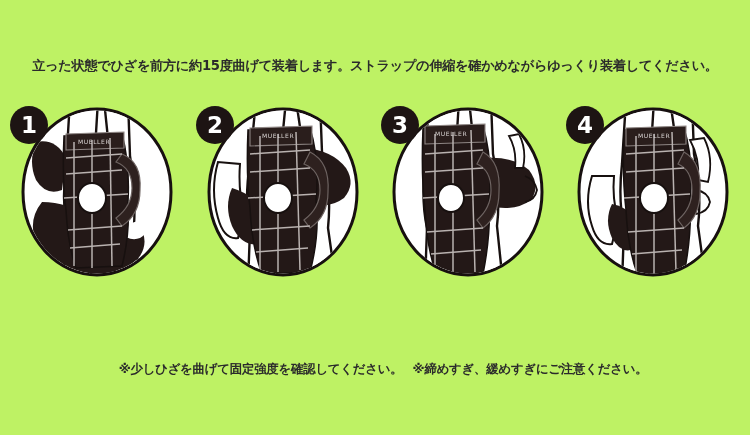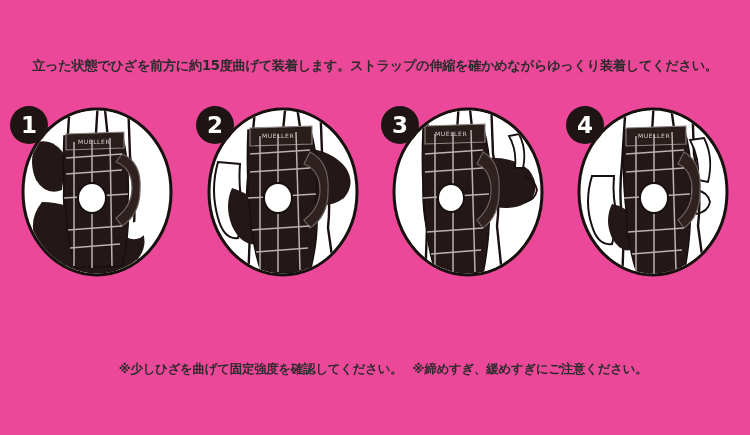--- a/index.html
+++ b/index.html
@@ -12,21 +12,21 @@
     height: 435px;
     overflow: hidden;
     font-family: "DejaVu Sans", "Liberation Sans", sans-serif;
     color: #2b2b2b;
     position: relative;
   }
   #sheet {
     position: relative;
     width: 750px;
     height: 435px;
-    background: #ec4899;
+    background: #bef264;
   }
 
   
   .header-line {
     position: absolute;
     top: 57px;
     left: 0;
     width: 750px;
     text-align: center;
     font-size: 13.2px;

